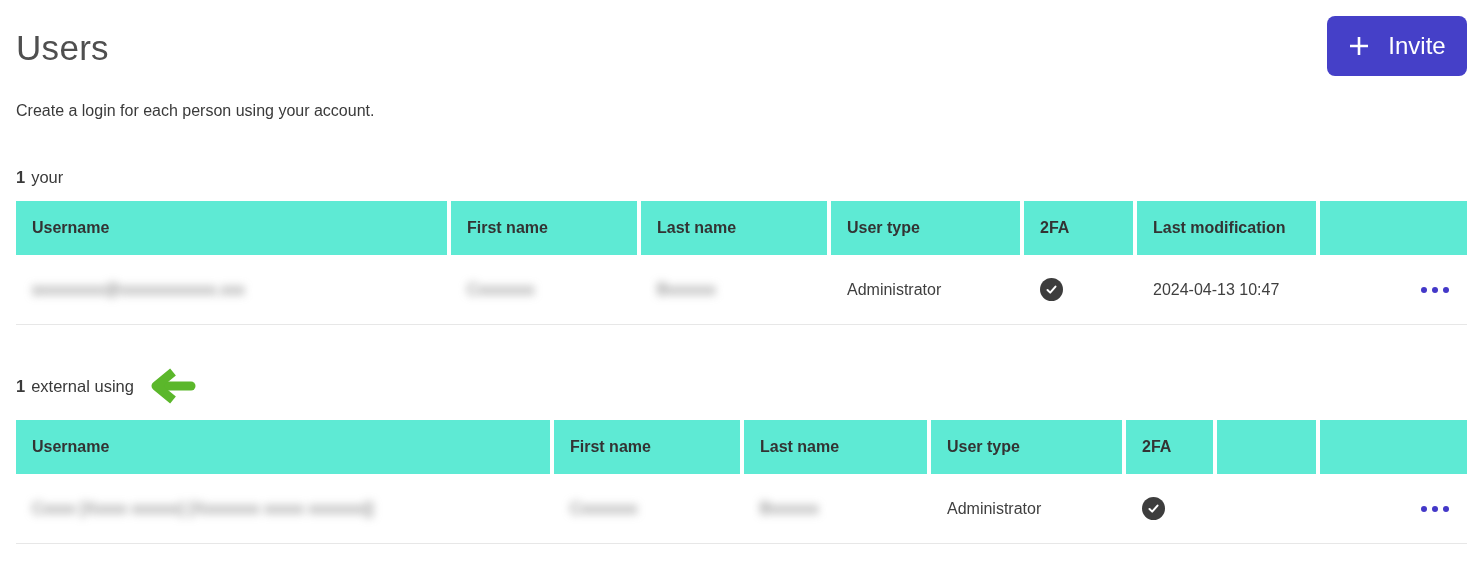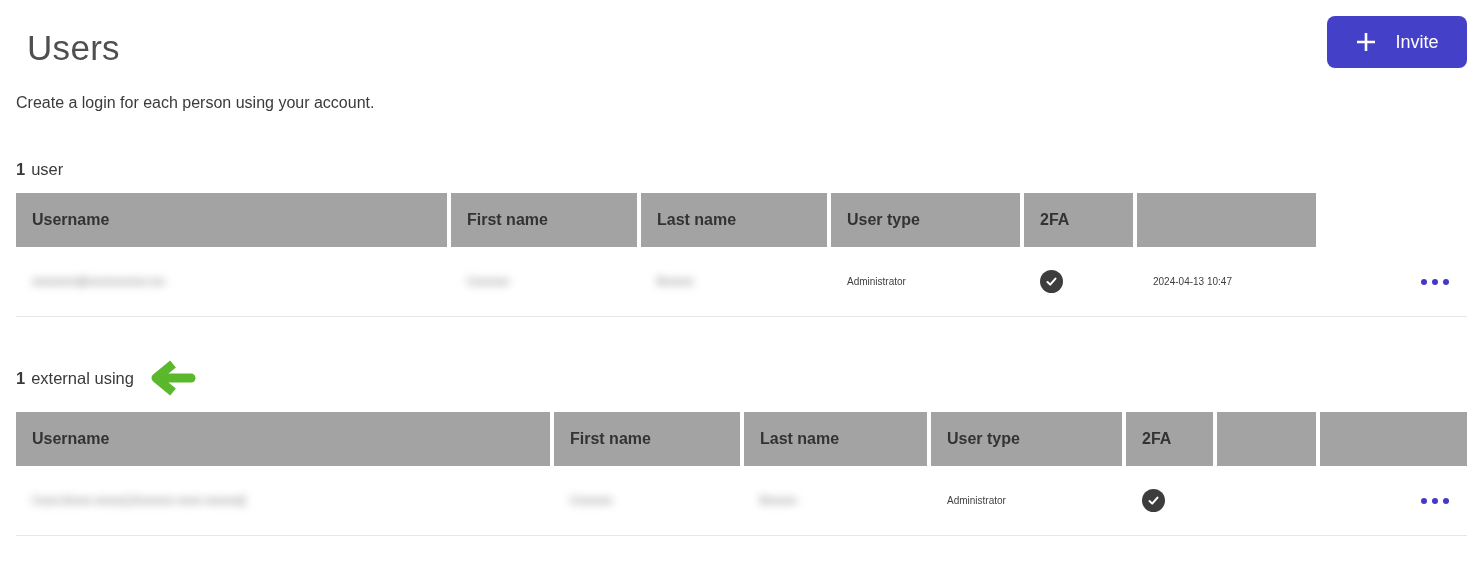--- a/index.html
+++ b/index.html
@@ -2,43 +2,43 @@
 <html><head>
 <meta charset="utf-8">
 <style>
   html, body { margin:0; padding:0; background:#ffffff; }
   body {
     width:1483px; height:564px; overflow:hidden;
     font-family:"Liberation Sans", sans-serif;
     color:#3b3b3b;
     position:relative;
   }
-  .topbar { display:flex; justify-content:space-between; align-items:flex-start; padding:16px 16px 0 16px;margin-left:11px; }
+  .topbar { display:flex; justify-content:space-between; align-items:flex-start; padding:16px 16px 0 16px; }
   .page-title { font-size:35px; font-weight:400; color:#4f4f4f; margin:12px 0 0 0; letter-spacing:0.3px; }
   .invite-btn {
-    width:140px; height:52px; background:#4540c8; color:#ffffff;
-    border:none; border-radius:8px; font-family:inherit; font-size:18px;
+    width:140px; height:60px; background:#4540c8; color:#ffffff;
+    border:none; border-radius:8px; font-family:inherit; font-size:24px;
     display:flex; align-items:center; justify-content:center; gap:18px; cursor:pointer;
   }
   .invite-btn svg { display:block; }
   .subtitle { margin:26px 16px 0 16px; font-size:16px; color:#3a3a3a; }
 
   .section-label { margin:48px 16px 14px 16px; font-size:16.5px; color:#3a3a3a; display:flex; align-items:center; }
   .section-label.second { margin-top:40px; margin-bottom:13px; }
   .section-label .count { font-weight:700; margin-right:6px; }
   .arrow-annotation { margin-left:12px; display:flex; align-items:center; }
 
   .table { margin:0 16px; }
   .thead, .trow { display:grid; column-gap:4px; }
   .t1 .thead, .t1 .trow { grid-template-columns:431px 186px 186px 189px 109px 179px 1fr; }
   .t2 .thead, .t2 .trow { grid-template-columns:534px 186px 183px 191px 87px 99px 1fr; }
   .cell { display:flex; align-items:center; padding:0 16px; box-sizing:border-box; overflow:hidden; white-space:nowrap; }
-  .thead .cell { background:#a3a3a3; height:54px; font-weight:700; font-size:16px; color:#333333; }
+  .thead .cell { background:#5eead4; height:54px; font-weight:700; font-size:16px; color:#333333; }
   .trow { border-bottom:1px solid #e7e7e7; }
-  .trow .cell { height:69px; font-size:10px; color:#3f3f3f; }
+  .trow .cell { height:69px; font-size:16px; color:#3f3f3f; }
   .cell.actions { justify-content:flex-end; }
 
   .redacted { filter:blur(4px); color:#6e6e6e; user-select:none; }
 
   .check-badge { width:23px; height:23px; border-radius:50%; background:#3d3d3d; display:flex; align-items:center; justify-content:center; flex:0 0 auto; }
   .dots-btn { display:flex; gap:5px; padding:6px 2px; cursor:pointer; background:none; border:none; }
   .dots-btn i { width:6px; height:6px; border-radius:50%; background:#4338c8; display:block; }
 </style>
 </head>
 <body>
@@ -52,30 +52,31 @@
         </svg>
     </span>
     <span>Invite</span>
   </button>
 </div>
 
 <p class="subtitle">Create a login for each person using your account.</p>
 
 <div class="section-label">
   <span class="count">1</span>
-  <span>user</span>
+  <span>your</span>
 </div>
 
 <div class="table t1">
   <div class="thead">
     <div class="cell">Username</div>
     <div class="cell">First name</div>
     <div class="cell">Last name</div>
     <div class="cell">User type</div>
     <div class="cell">2FA</div>
+    <div class="cell">Last modification</div>
     <div class="cell"></div>
   </div>
   <div class="trow">
     <div class="cell">
         <span class="redacted">sxxxxxxxx@xxxxxxxxxxxx.xxx</span>
       </div>
     <div class="cell">
         <span class="redacted">Cxxxxxxx</span>
       </div>
     <div class="cell">

